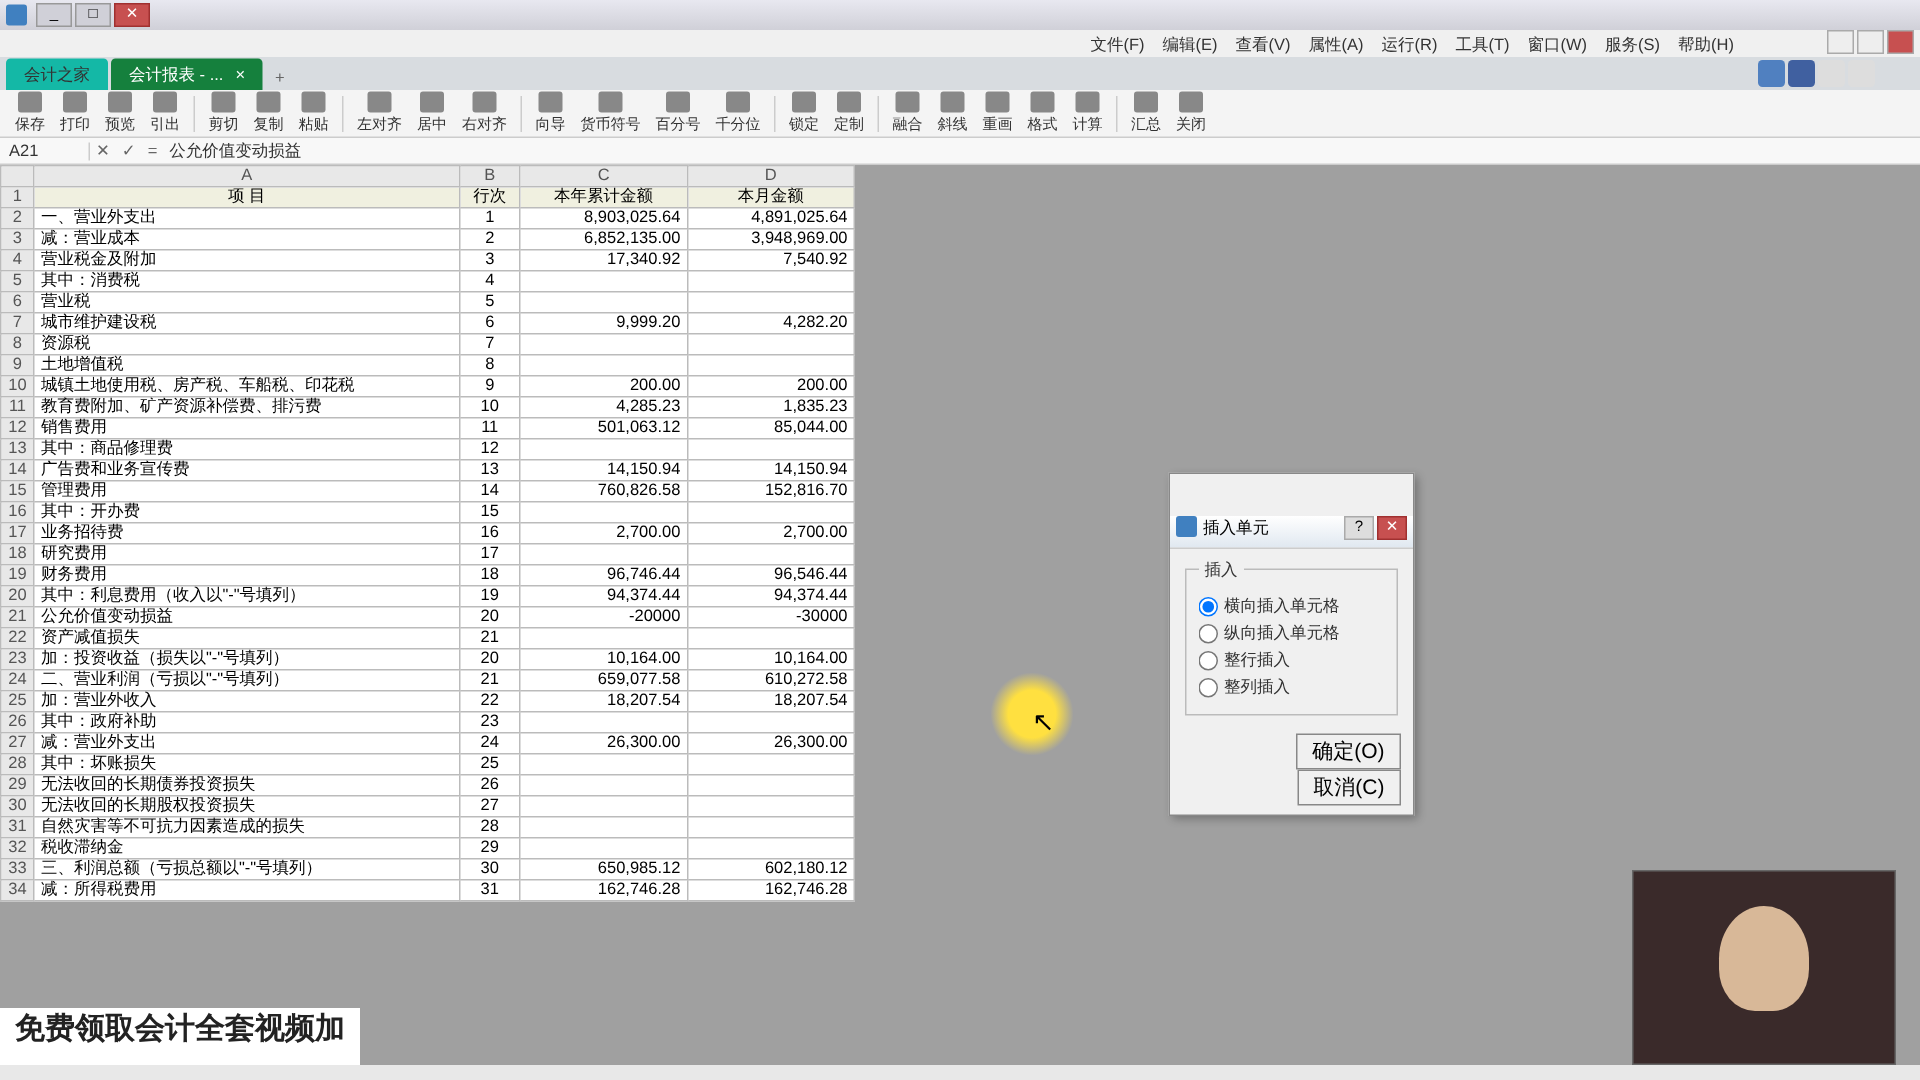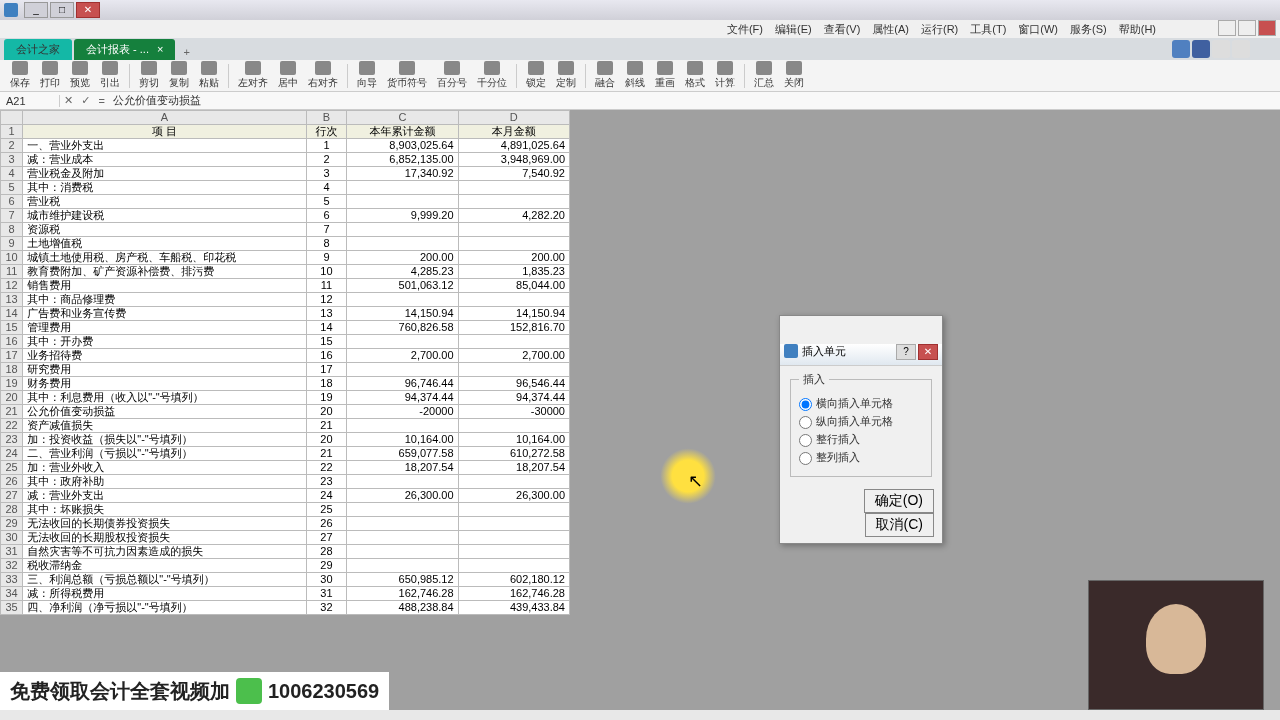--- a/index.html
+++ b/index.html
@@ -46,21 +46,21 @@
 .dialog .dth .dbtn.cl { background: #c75050; color: #fff; border-color: #a03030; }
 .dialog .dbody { padding: 6px 10px; }
 .dialog fieldset { border: 1px solid #bbb; padding: 6px 8px 8px; }
 .dialog legend { padding: 0 4px; color: #333; font-size: 11px; }
 .dialog label { display: block; margin: 3px 0; color: #333; cursor: pointer; }
 .dialog input[type=radio] { margin-right: 4px; vertical-align: middle; }
 .dialog .dbtns { padding: 6px 8px; text-align: right; }
 .dialog .dbtns button { padding: 2px 10px; font-size: 14px; margin-left: 4px; cursor: pointer; background: #f0f0f0; border: 1px solid #888; }
 .cursor-hl { position: absolute; left: 660px; top: 448px; width: 56px; height: 56px; background: radial-gradient(circle, #ffe040 40%, rgba(255,224,64,0) 70%); border-radius: 50%; pointer-events: none; }
 .cursor-arrow { position: absolute; left: 688px; top: 470px; font-size: 18px; color: #000; pointer-events: none; }
-.banner { position: absolute; left: 0; bottom: 10px; height: 38px; background: #fff; display: flex; align-items: center; padding: 0 10px; font-size: 20px; font-weight: bold; color: #222; gap: 6px; }
+.banner { position: absolute; left: 0; bottom: 10px; height: 38px; background: #fff; display: flex; align-items: center; padding: 0 10px; font-size: 20px; font-weight: bold; color: #222; gap: 6px; flex-direction: column; }
 .banner .wx { width: 26px; height: 26px; background: #4cbf4c; border-radius: 4px; }
 .webcam { position: absolute; right: 16px; bottom: 10px; width: 176px; height: 130px; background: #3a2a2a; border: 1px solid #666; }
 .webcam::after { content: ""; position: absolute; left: 50%; top: 45%; width: 60px; height: 70px; background: #d8b898; border-radius: 50% 50% 40% 40%; transform: translate(-50%,-50%); }
 .statusbar { position: absolute; left: 0; right: 0; bottom: 0; height: 10px; background: #e8e8e8; font-size: 9px; color: #666; display: flex; }
 .statusbar span { padding: 0 8px; margin-top: 13px; }
 .statusbar .spacer { flex: 1; }
 .rtcorner { position: absolute; right: 4px; top: 20px; display: flex; gap: 2px; }
 .rtcorner .rb { width: 18px; height: 16px; border: 1px solid #aaa; background: #eee; cursor: pointer; }
 .rtcorner .rb.cl { background: #c75050; }
 .kbtn { position: absolute; right: 30px; top: 40px; display: flex; gap: 2px; }
@@ -458,27 +458,20 @@
           <td class="ctr">30</td>
           <td class="num">650,985.12</td>
           <td class="num">602,180.12</td>
         </tr>
         <tr>
           <th class="rh">34</th>
           <td class="A">减：所得税费用</td>
           <td class="ctr">31</td>
           <td class="num">162,746.28</td>
           <td class="num">162,746.28</td>
-        </tr>
-        <tr>
-          <th class="rh">35</th>
-          <td class="A">四、净利润（净亏损以"-"号填列）</td>
-          <td class="ctr">32</td>
-          <td class="num">488,238.84</td>
-          <td class="num">439,433.84</td>
         </tr>
       </tbody>
   </table>
 </div>
 
 <div class="dialog">
   <div class="dth">
     <div class="dico"></div>
     <div class="dtitle">插入单元</div>
     <div class="dbtn">?</div>

